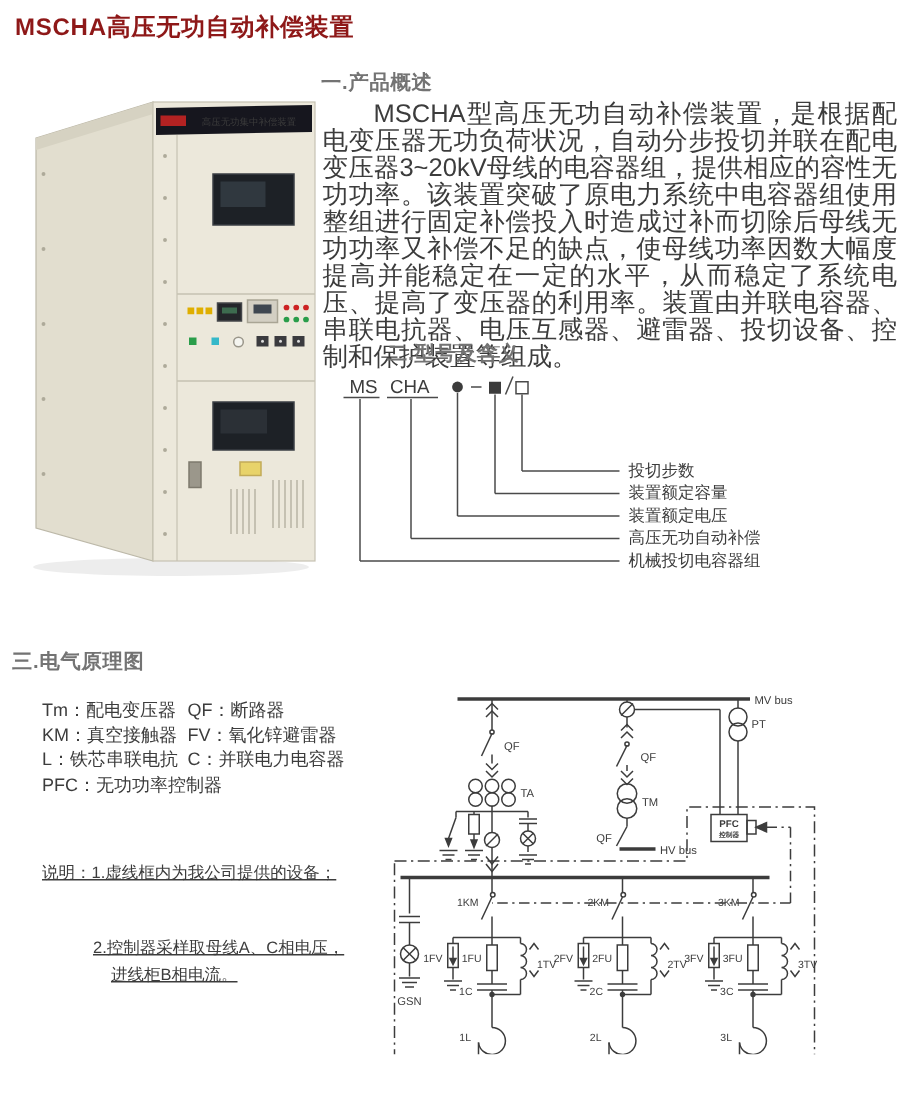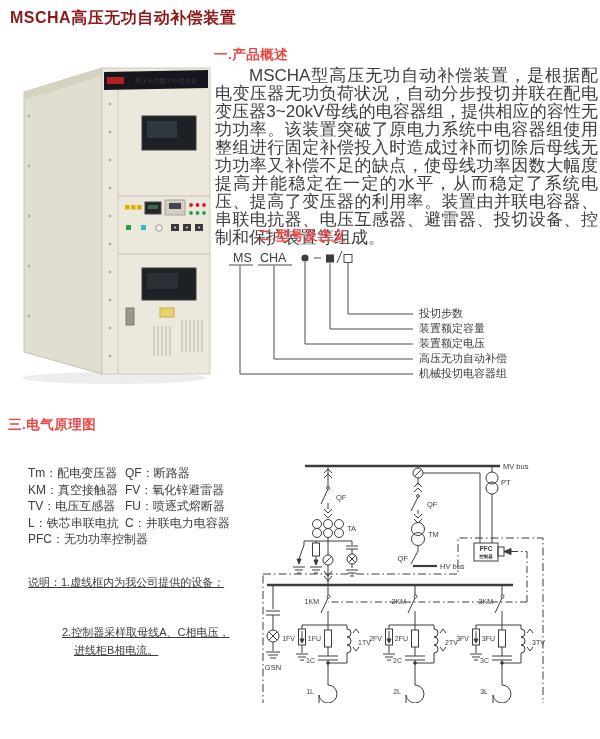--- a/index.html
+++ b/index.html
@@ -1,23 +1,23 @@
 <!DOCTYPE html>
 <html><head>
 <meta charset="utf-8">
 <style>
   html,body{margin:0;padding:0;background:#fff;}
   .page{position:relative;width:600px;height:703px;background:#ffffff;
         font-family:"Liberation Sans","DejaVu Sans",sans-serif;overflow:hidden;color:#3a3a3a;}
   .title{position:absolute;left:10px;top:8px;font-size:16px;font-weight:bold;
          color:#8e1818;letter-spacing:.5px;}
-  .sec-head{position:absolute;font-size:13.5px;font-weight:bold;color:#ef4444;letter-spacing:.5px;}
+  .sec-head{position:absolute;font-size:13.5px;font-weight:bold;color:#737373;letter-spacing:.5px;}
   #sec1-head{left:214px;top:46px;}
   #sec2-head{left:214px;top:227px;margin-left:44px;}
-  #sec3-head{left:8px;top:416px;}
+  #sec3-head{left:8px;top:432px;}
   .para{position:absolute;left:215px;top:67px;width:383px;font-size:17px;line-height:18px;
         text-align:justify;text-indent:2em;color:#3c3c3c;}
   .abbr{position:absolute;left:28px;top:465px;font-size:12px;line-height:16.5px;color:#3c3c3c;}
   .abbr .c1{display:inline-block;width:97px;}
   .notes{position:absolute;left:28px;top:573px;font-size:11px;line-height:18px;color:#3c3c3c;text-decoration:underline;}
   .notes .n2{padding-left:34px;margin-top:32px;}
   .notes .n3{padding-left:46px;}
   svg text{fill:#3c3c3c;}
   .cab{position:absolute;left:14px;top:56px;}
   .model-svg{position:absolute;left:215px;top:248px;}
@@ -143,21 +143,20 @@
     <text x="204" y="99" font-size="11">装置额定电压</text>
     <text x="204" y="114" font-size="11">高压无功自动补偿</text>
     <text x="204" y="129" font-size="11">机械投切电容器组</text>
   </svg>
 
   <div class="sec-head" id="sec3-head">三.电气原理图</div>
 
   <div class="abbr">
     <div><span class="c1">Tm：配电变压器</span><span>QF：断路器</span></div>
     <div><span class="c1">KM：真空接触器</span><span>FV：氧化锌避雷器</span></div>
-    <div><span class="c1">TV：电压互感器</span><span>FU：喷逐式熔断器</span></div>
     <div><span class="c1">L：铁芯串联电抗</span><span>C：并联电力电容器</span></div>
     <div><span>PFC：无功功率控制器</span></div>
   </div>
 
   <div class="notes">
     <div class="n1">说明：1.虚线框内为我公司提供的设备；</div>
     <div class="n2">2.控制器采样取母线A、C相电压，</div>
     <div class="n3">进线柜B相电流。</div>
   </div>
 

